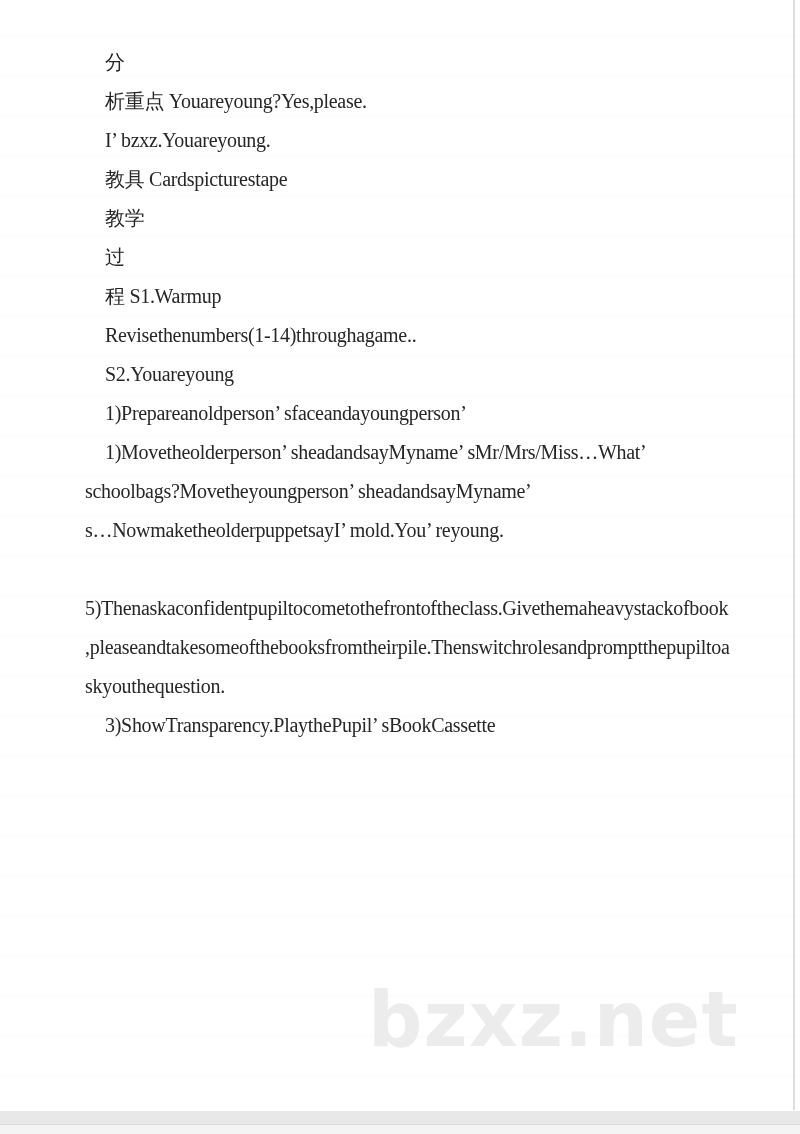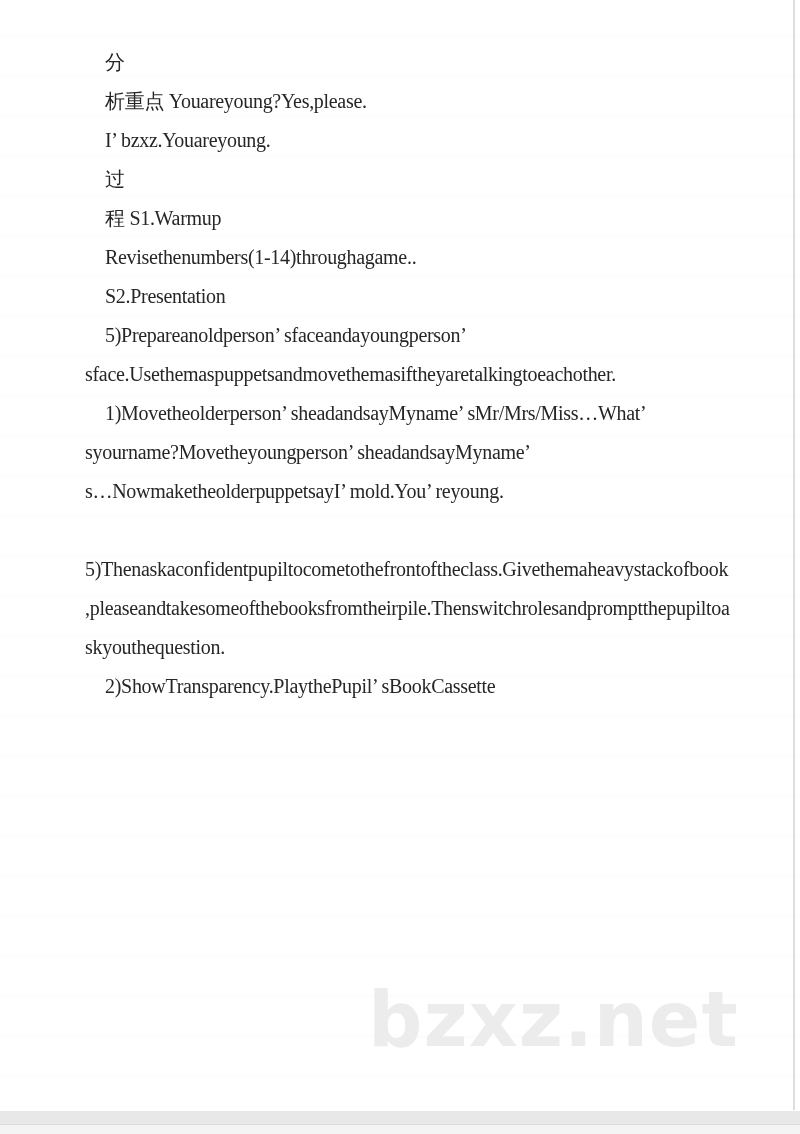--- a/index.html
+++ b/index.html
@@ -89,33 +89,34 @@
   }
 </style>
 </head>
 <body>
 
 <div class="page">
   <div class="content">
     <div class="line indent">分</div>
     <div class="line indent">析重点 Youareyoung?Yes,please.</div>
     <div class="line indent">I’ bzxz.Youareyoung.</div>
+    <div class="line indent">教具 Cardspicturestape</div>
+    <div class="line indent">教学</div>
     <div class="line indent">过</div>
     <div class="line indent">程 S1.Warmup</div>
     <div class="line indent">Revisethenumbers(1-14)throughagame..</div>
-    <div class="line indent">S2.Presentation</div>
-    <div class="line indent">5)Prepareanoldperson’ sfaceandayoungperson’</div>
-    <div class="line">sface.Usethemaspuppetsandmovethemasiftheyaretalkingtoeachother.</div>
+    <div class="line indent">S2.Youareyoung</div>
+    <div class="line indent">1)Prepareanoldperson’ sfaceandayoungperson’</div>
     <div class="line indent">1)Movetheolderperson’ sheadandsayMyname’ sMr/Mrs/Miss…What’</div>
-    <div class="line">syourname?Movetheyoungperson’ sheadandsayMyname’</div>
+    <div class="line">schoolbags?Movetheyoungperson’ sheadandsayMyname’</div>
     <div class="line">s…NowmaketheolderpuppetsayI’ mold.You’ reyoung.</div>
     <div class="line blank"></div>
     <div class="line">5)Thenaskaconfidentpupiltocometothefrontoftheclass.Givethemaheavystackofbook</div>
     <div class="line">,pleaseandtakesomeofthebooksfromtheirpile.Thenswitchrolesandpromptthepupiltoa</div>
     <div class="line">skyouthequestion.</div>
-    <div class="line indent">2)ShowTransparency.PlaythePupil’ sBookCassette</div>
+    <div class="line indent">3)ShowTransparency.PlaythePupil’ sBookCassette</div>
   </div>
   <div class="watermark">bzxz.net</div>
 </div>
 
 <div class="right-edge"></div>
 <div class="band-gray"></div>
 <div class="band-light"></div>
 
 </body></html>

